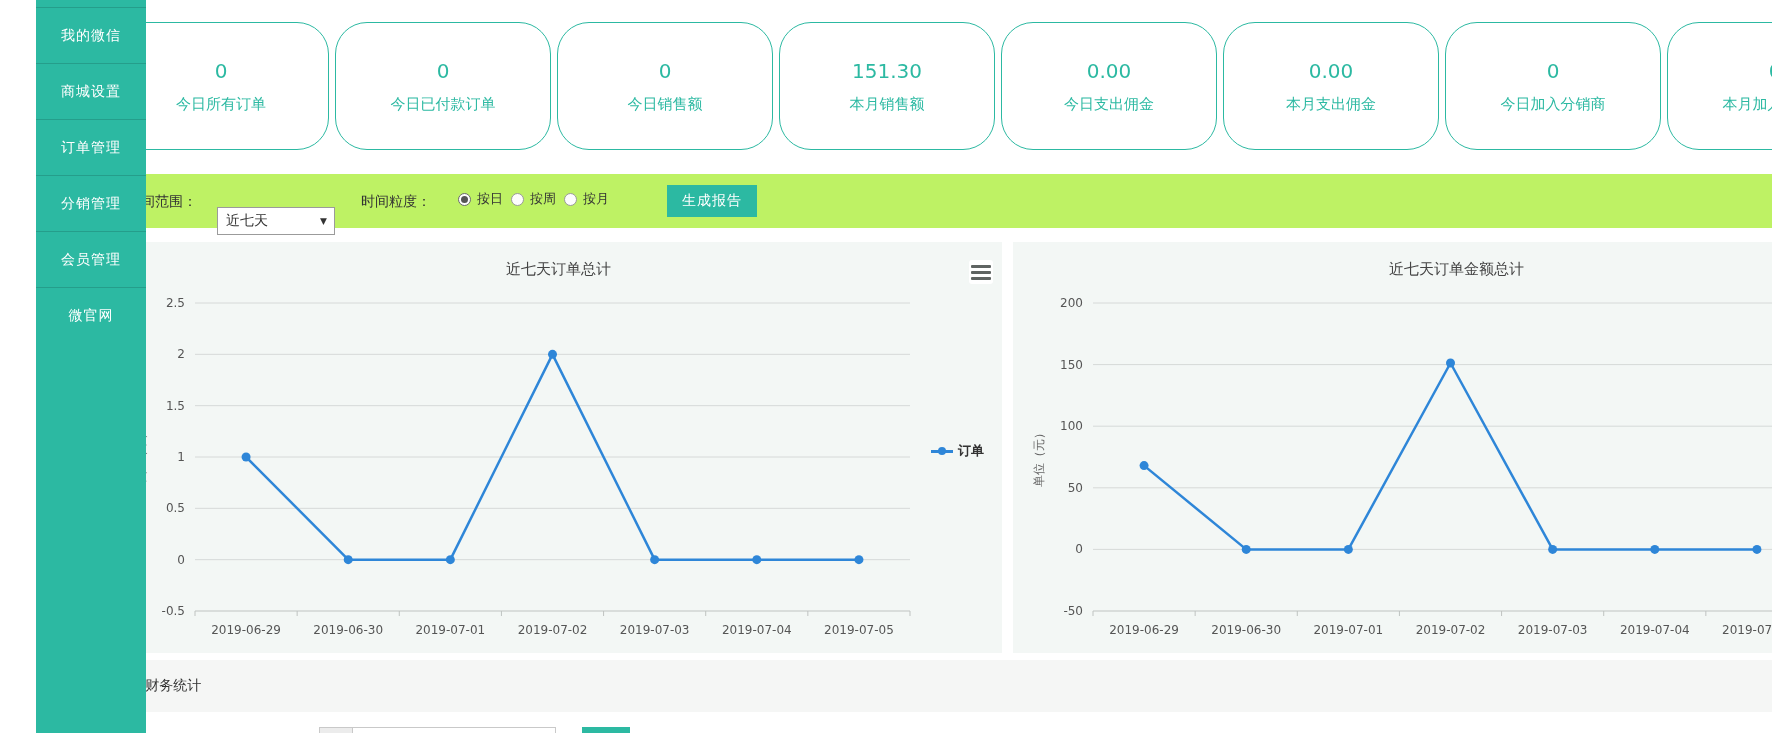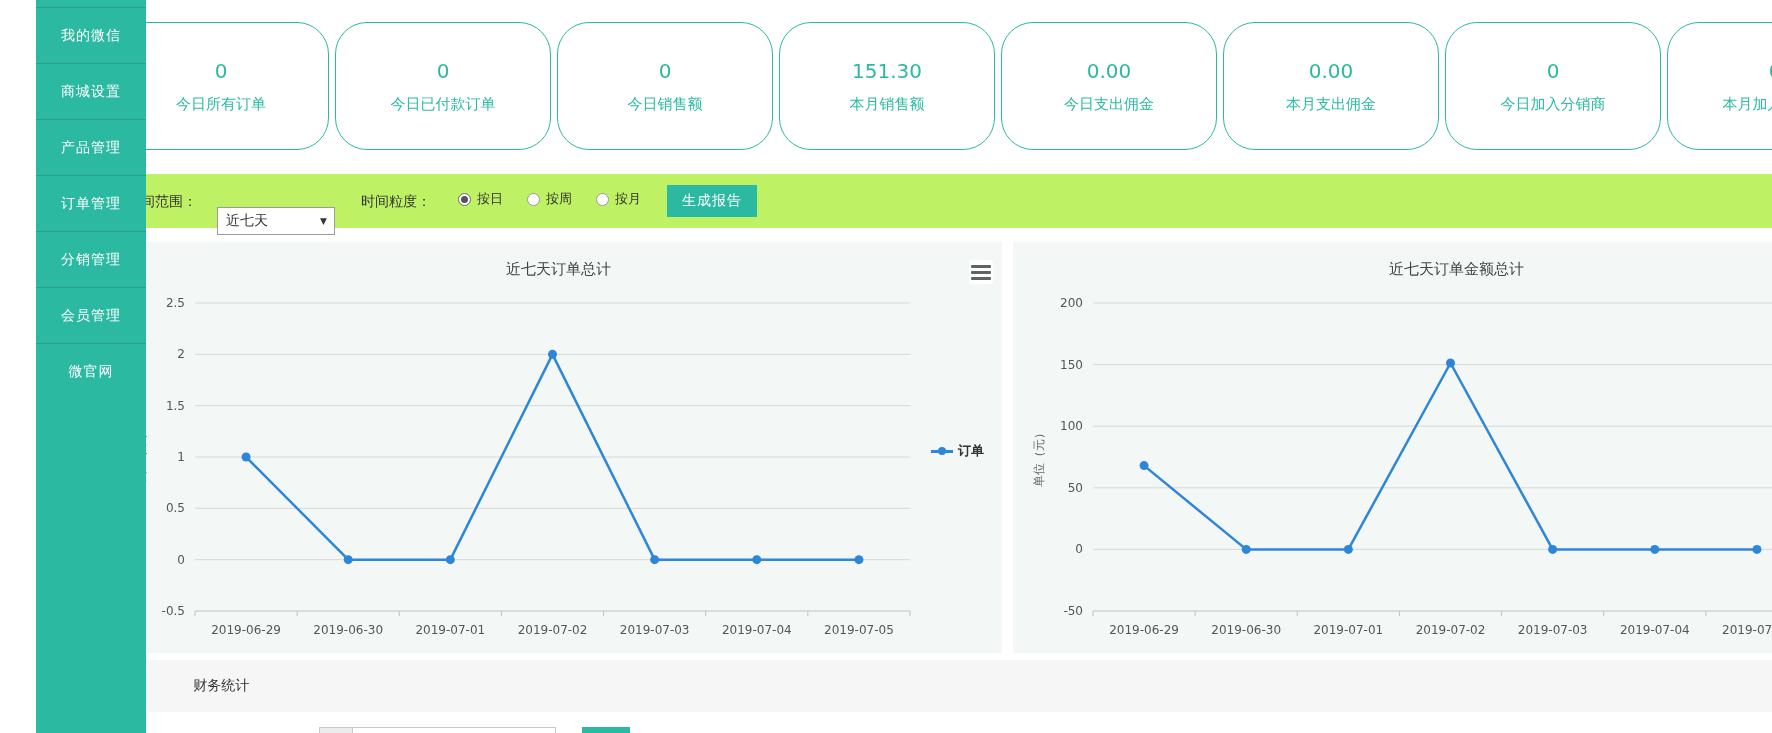--- a/index.html
+++ b/index.html
@@ -30,21 +30,21 @@
   .filter-bar{position:absolute;left:110px;top:174px;width:1662px;height:54px;background:#bef264;}
   .filter-bar .f-label{position:absolute;top:19px;font-size:14px;color:#333;}
   .lbl-range{left:17px;}
   .lbl-gran{left:251px;}
   .select-box{
     position:absolute;left:107px;top:13px;width:118px;height:28px;background:#fff;
     border:1px solid #9b9b9b;display:flex;align-items:center;cursor:pointer;box-sizing:border-box;margin-top:20px;
   }
   .select-box .sel-text{font-size:14px;color:#333;padding-left:8px;flex:1;}
   .select-box .sel-arrow{font-size:9px;color:#333;padding-right:7px;}
-  .radio-group{position:absolute;left:348px;top:16px;display:flex;gap:24px;}
+  .radio-group{position:absolute;left:348px;top:16px;display:flex;gap:8px;}
   .radio{display:flex;align-items:center;gap:6px;font-size:13px;color:#333;cursor:pointer;}
   .radio-dot{width:13px;height:13px;border-radius:50%;border:1px solid #9a9a9a;background:#fdfdfd;box-sizing:border-box;position:relative;}
   .radio.checked .radio-dot{border-color:#6b6b6b;}
   .radio.checked .radio-dot::after{
     content:"";position:absolute;left:2px;top:2px;width:7px;height:7px;border-radius:50%;background:#555;
   }
   .gen-btn{
     position:absolute;left:557px;top:11px;height:32px;padding:0 15px;background:#2cb9a2;color:#fff;
     font-size:14px;border:none;display:flex;align-items:center;cursor:pointer;letter-spacing:1px;
   }
@@ -63,21 +63,21 @@
   }
   .legend-marker{position:relative;width:22px;height:10px;}
   .legend-marker .lm-line{position:absolute;left:0;top:4px;width:22px;height:2.5px;background:#2e86d8;}
   .legend-marker .lm-dot{position:absolute;left:7px;top:1px;width:8px;height:8px;border-radius:50%;background:#2e86d8;}
   .legend-text{font-size:13px;color:#333;font-weight:bold;text-align:center;}
   svg text{font-family:"DejaVu Sans","Liberation Sans",sans-serif;}
   
   .finance-bar{position:absolute;left:110px;top:660px;width:1662px;height:52px;background:#f5f6f5;}
   .finance-inner{display:flex;align-items:center;height:100%;padding-left:15px;gap:7px;}
   .dollar-icon{color:#f0a33c;font-size:19px;font-weight:bold;line-height:1;}
-  .finance-title{color:#333;font-size:14px;margin-left:48px;}
+  .finance-title{color:#333;font-size:14px;}
   
   .bottom-row{position:absolute;top:727px;left:0;height:34px;}
   .input-addon{
     position:absolute;left:319px;top:0;width:34px;height:32px;background:#ececec;
     border:1px solid #c9c9c9;box-sizing:border-box;
   }
   .bottom-input{
     position:absolute;left:352px;top:0;width:204px;height:32px;background:#fff;
     border:1px solid #c9c9c9;box-sizing:border-box;font-size:13px;padding:0 6px;outline:none;
   }
@@ -87,23 +87,20 @@
 <body>
 
 <aside class="sidebar">
   <div class="side-top-stub"></div>
   <div id="sidebar-items">
       <div class="side-item">
         <span>我的微信</span>
       </div>
       <div class="side-item">
         <span>商城设置</span>
-      </div>
-      <div class="side-item">
-        <span>产品管理</span>
       </div>
       <div class="side-item">
         <span>订单管理</span>
       </div>
       <div class="side-item">
         <span>分销管理</span>
       </div>
       <div class="side-item">
         <span>会员管理</span>
       </div>

